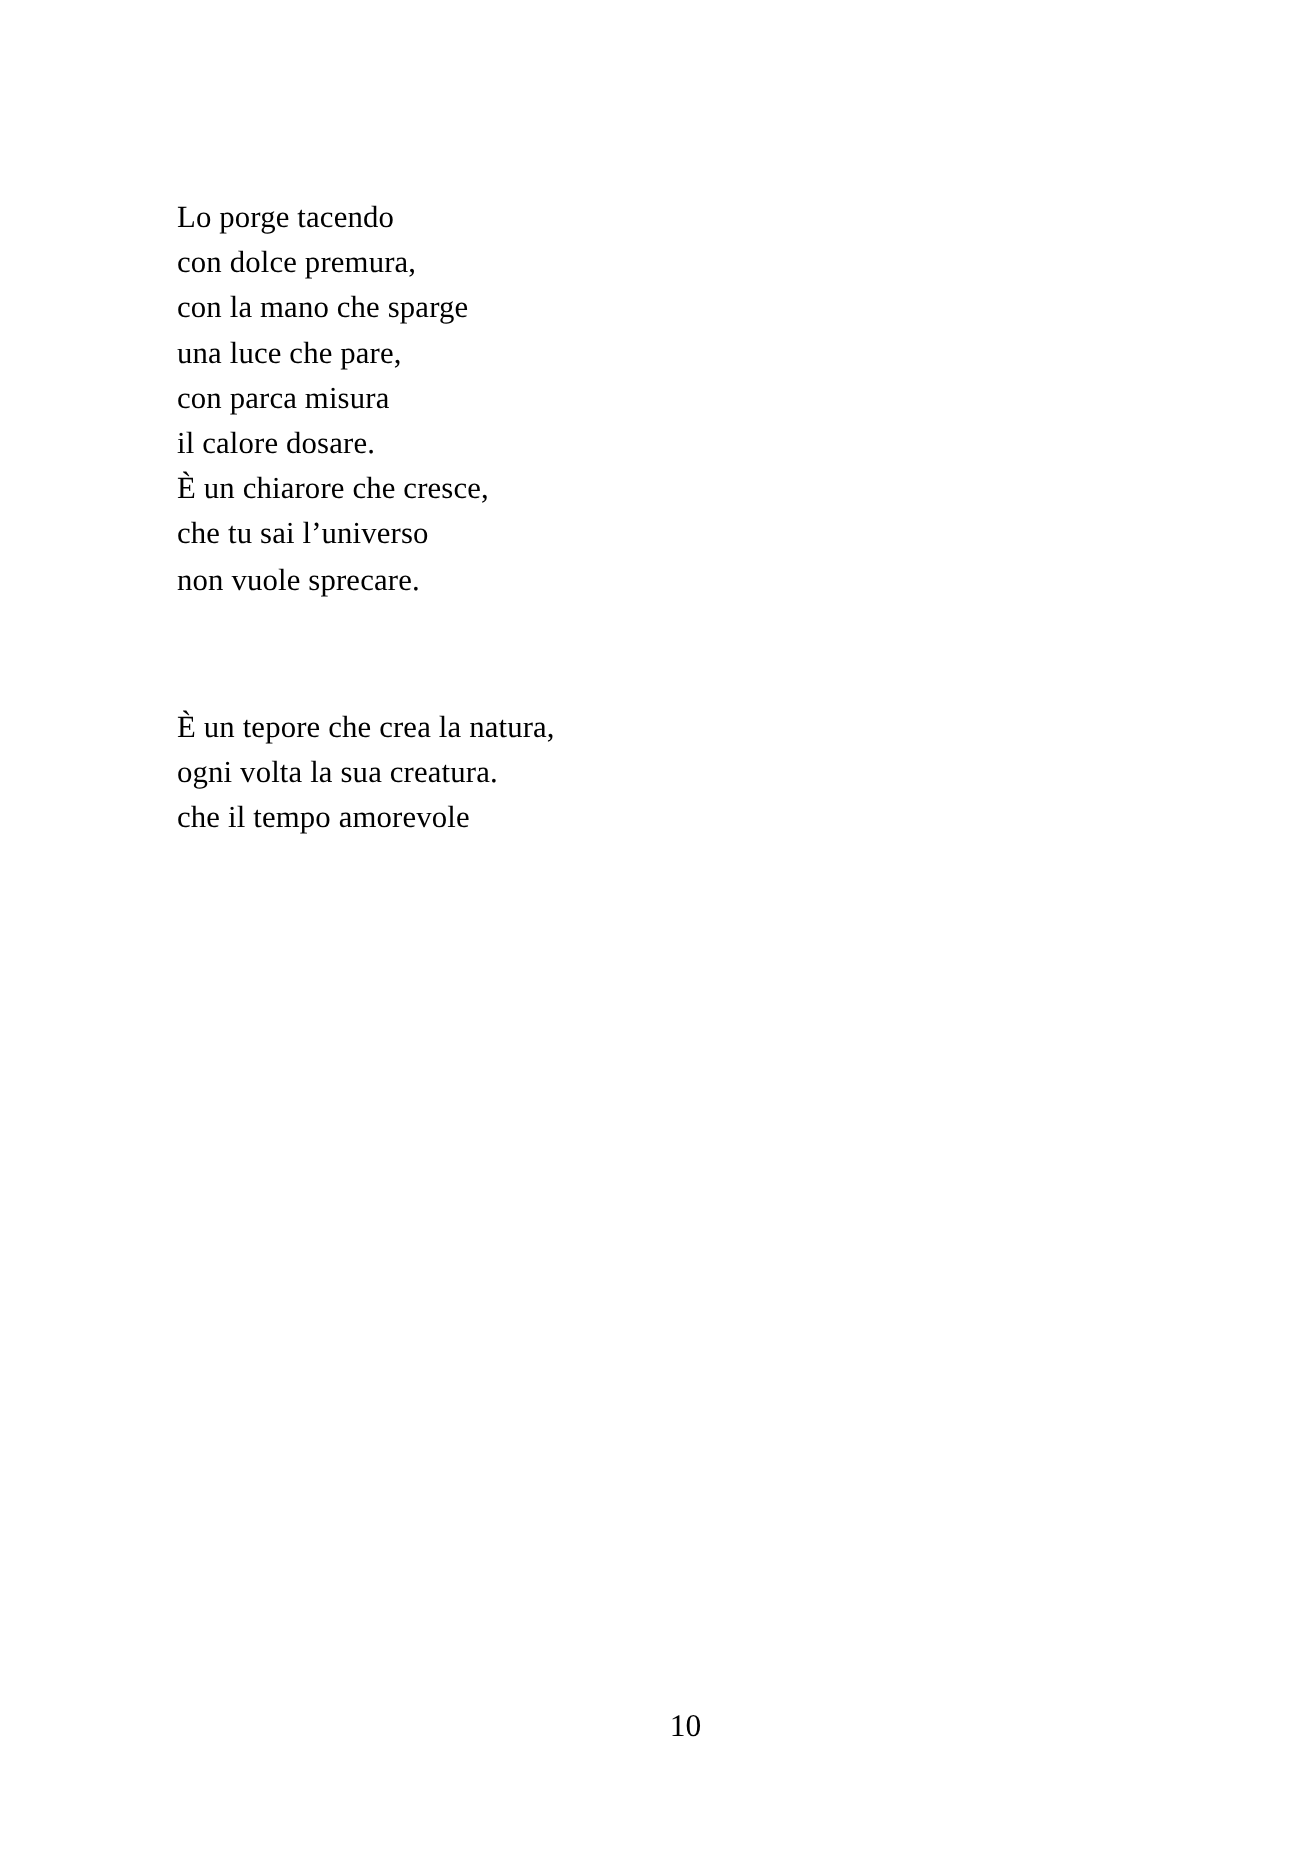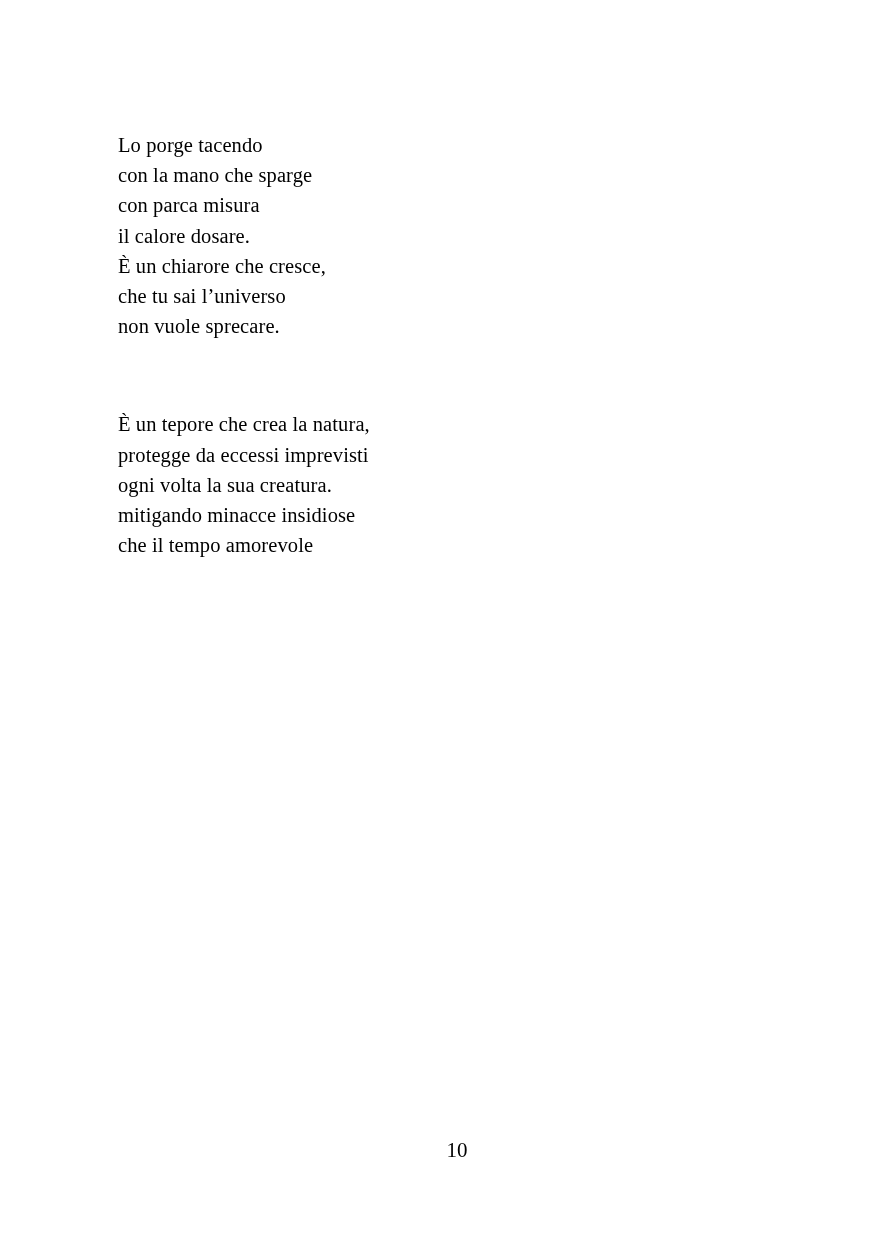--- a/index.html
+++ b/index.html
@@ -52,33 +52,33 @@
 </style>
 </head>
 <body>
 
 <div class="page">
 
   <div class="content">
 
     <div class="stanza">
       <div class="line">Lo porge tacendo</div>
+      <div class="line">con dolce premura,</div>
       <div class="line">con la mano che sparge</div>
+      <div class="line">una luce che pare,</div>
       <div class="line">con parca misura</div>
       <div class="line">il calore dosare.</div>
       <div class="line">È un chiarore che cresce,</div>
       <div class="line">che tu sai l’universo</div>
       <div class="line">non vuole sprecare.</div>
     </div>
 
     <div class="stanza">
       <div class="line">È un tepore che crea la natura,</div>
-      <div class="line">protegge da eccessi imprevisti</div>
       <div class="line">ogni volta la sua creatura.</div>
-      <div class="line">mitigando minacce insidiose</div>
       <div class="line">che il tempo amorevole</div>
     </div>
 
   </div>
 
   <div class="page-number">10</div>
 
 </div>
 
 </body></html>

